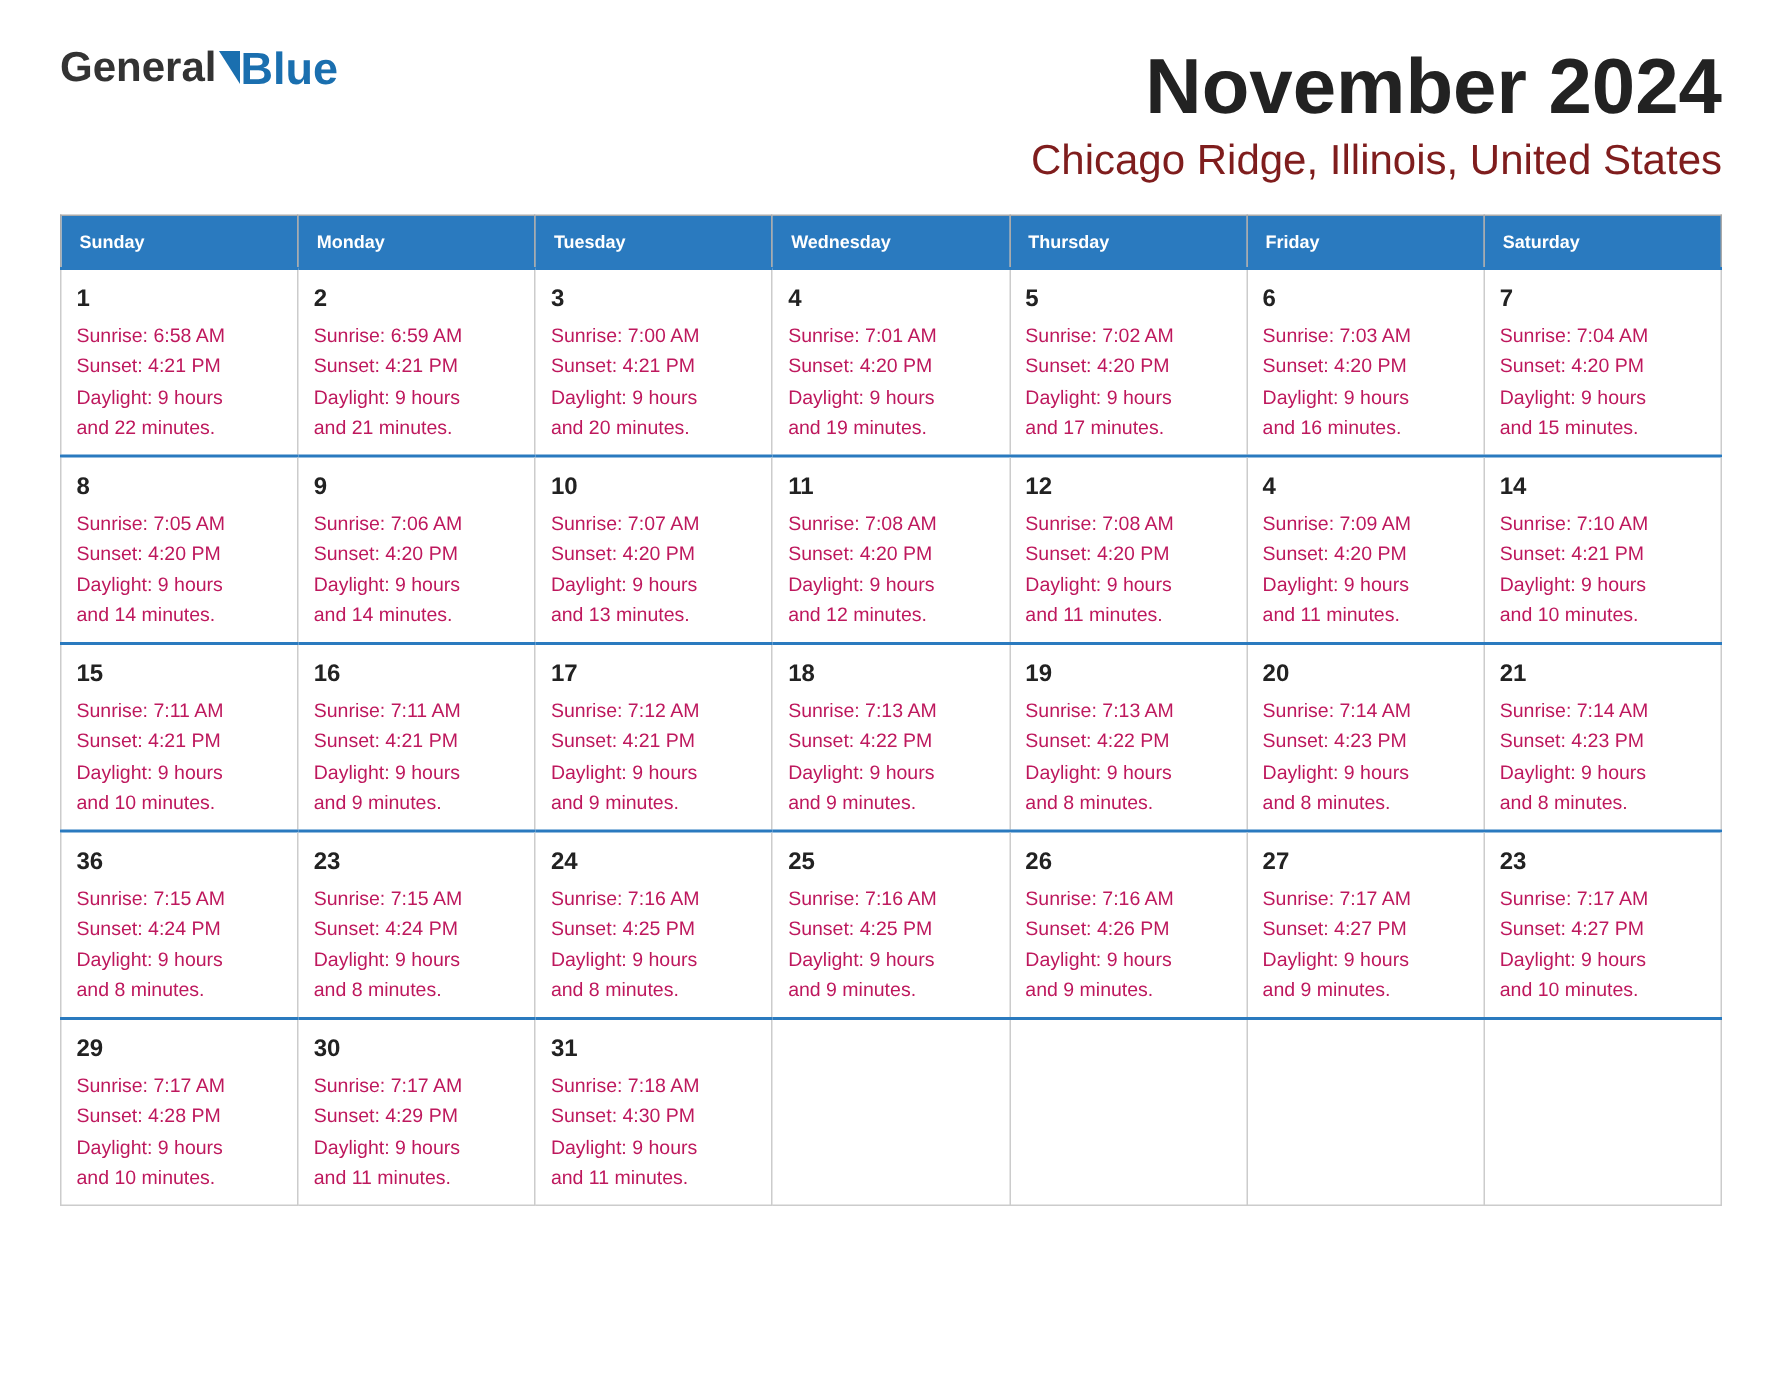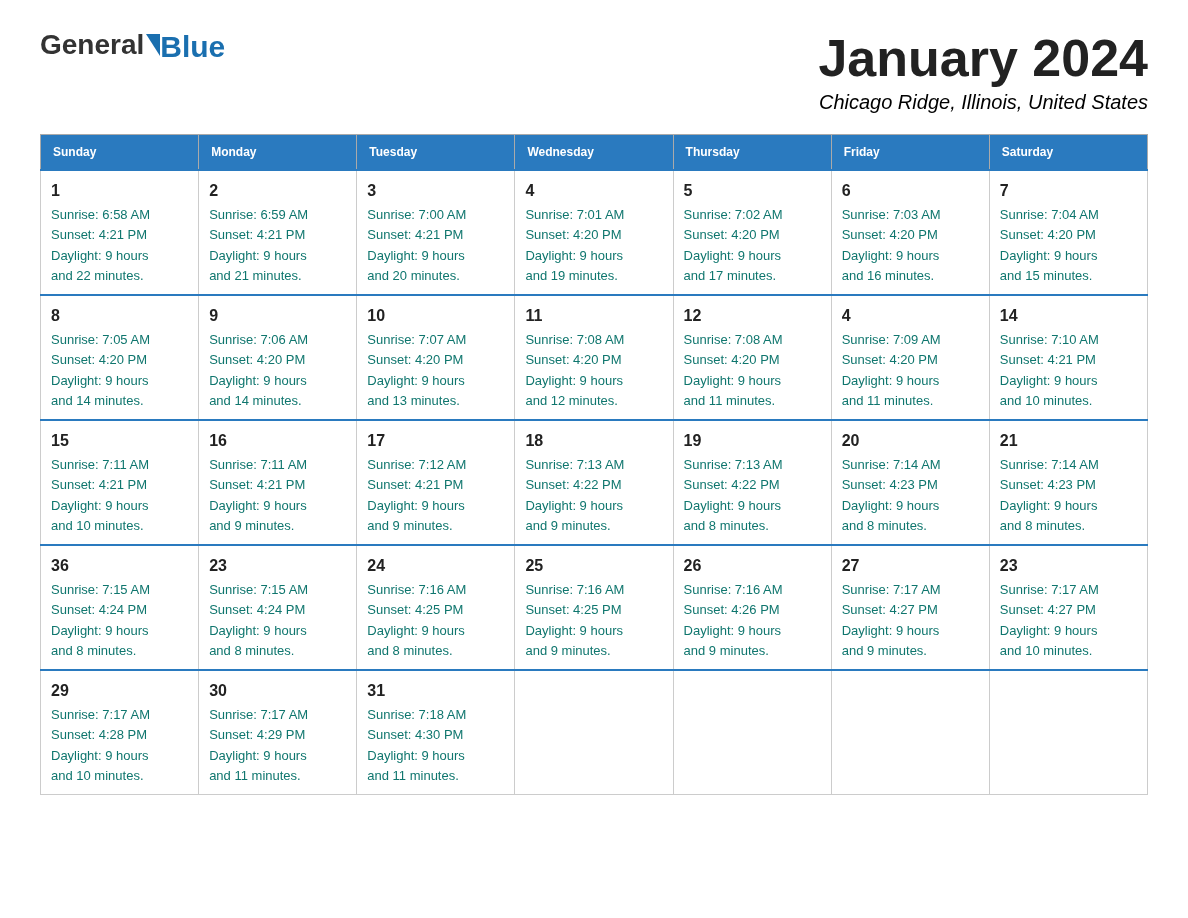--- a/index.html
+++ b/index.html
@@ -49,24 +49,23 @@
     .title-area {
       text-align: right;
     }
     .calendar-title {
       font-size: 52px;
       font-weight: bold;
       color: #222;
       line-height: 1.1;
     }
     .calendar-subtitle {
-      font-size: 20px;
-      color: #000000;
+      font-size: 28px;
+      color: #7f1d1d;
       margin-top: 4px;
-      font-style: italic;
     }
     .calendar-table {
       width: 100%;
       border-collapse: collapse;
       border: 1px solid #aaa;
     }
     .calendar-table th {
       background-color: #2a7abf;
       color: #fff;
       font-size: 12px;
@@ -85,21 +84,21 @@
       background: #fff;
     }
     .day-number {
       font-size: 16px;
       font-weight: bold;
       color: #222;
       display: block;
       margin-bottom: 2px;
     }
     .day-info {
-      color: #0f766e;
+      color: #be185d;
       font-size: 13px;
       line-height: 1.55;
     }
     .empty-cell {
       background: #fff;
     }
     tr.week-row td {
       border-top: 2px solid #2a7abf;
     }
   </style>
@@ -108,21 +107,21 @@
 
 <div class="header-area">
   <div class="logo">
     <div class="logo-line">
       <span class="logo-text">General</span>
       <span class="logo-triangle"></span>
     </div>
     <span class="logo-blue-line">Blue</span>
   </div>
   <div class="title-area">
-    <div class="calendar-title">January 2024</div>
+    <div class="calendar-title">November 2024</div>
     <div class="calendar-subtitle">Chicago Ridge, Illinois, United States</div>
   </div>
 </div>
 
 <table class="calendar-table">
   <thead>
     <tr>
       <th>Sunday</th>
       <th>Monday</th>
       <th>Tuesday</th>

